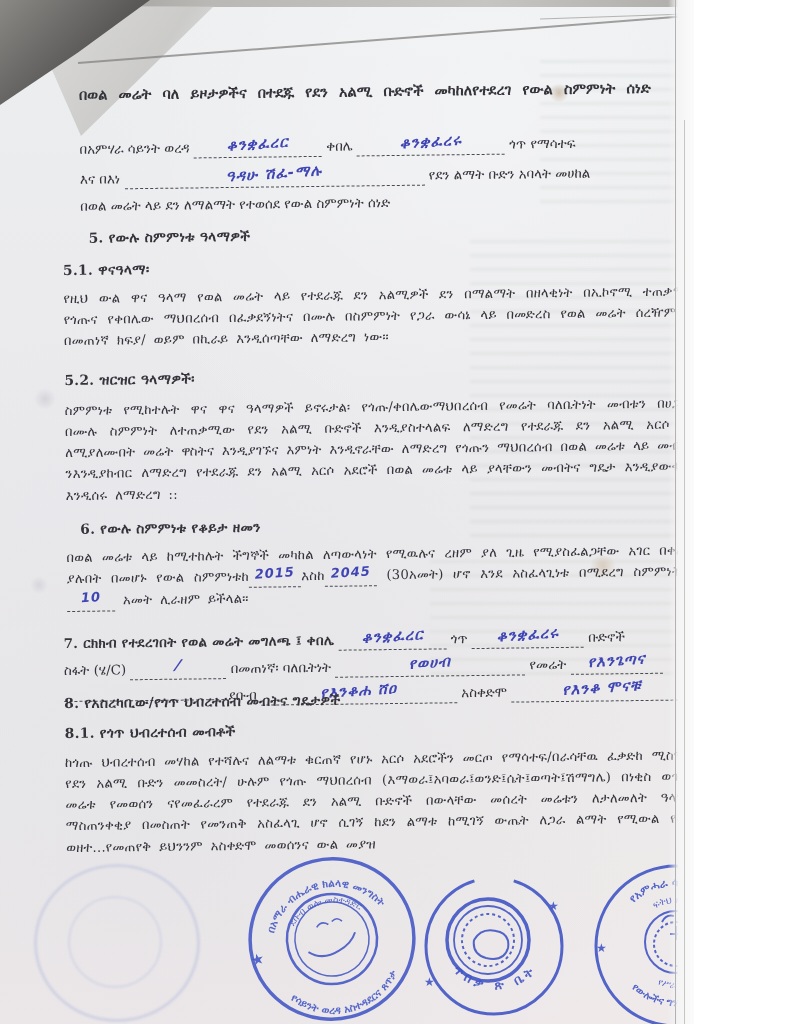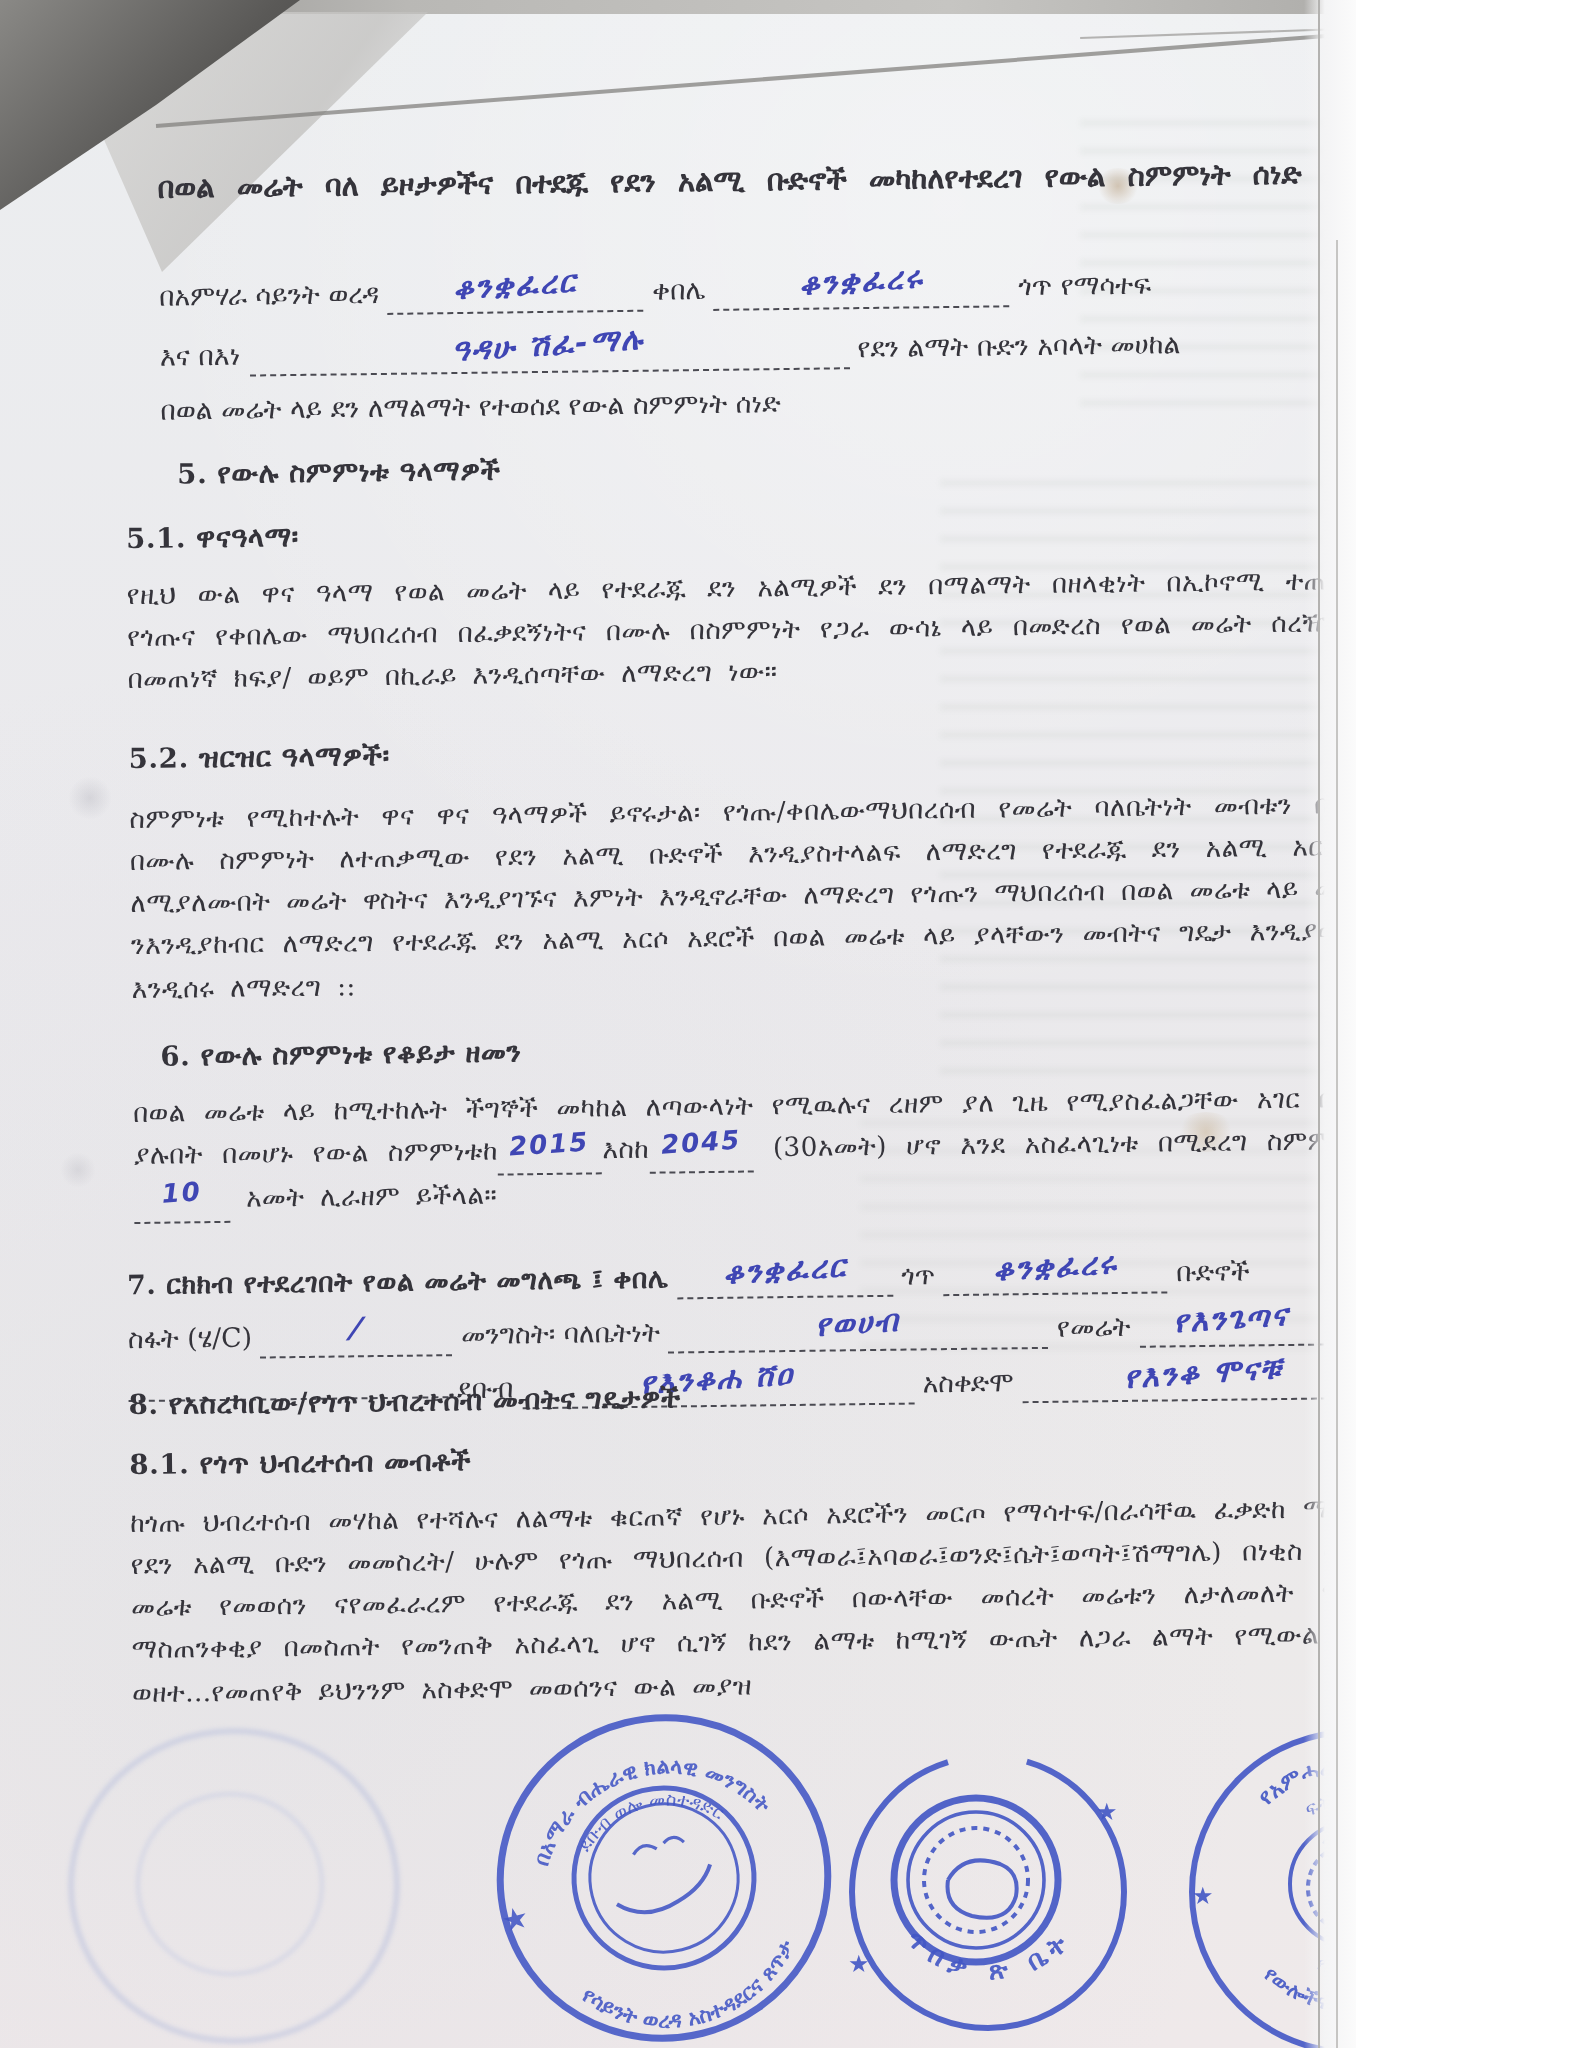--- a/index.html
+++ b/index.html
@@ -1,21 +1,21 @@
 <!DOCTYPE html>
 <html><head>
 <meta charset="utf-8">
 <style>
   html,body{margin:0;padding:0;}
   .scan{position:relative;width:678px;height:1024px;overflow:hidden;
     background:
       radial-gradient(circle at 70% 10%, rgba(255,255,255,.35), rgba(255,255,255,0) 40%),
       radial-gradient(circle at 20% 80%, rgba(210,212,222,.25), rgba(255,255,255,0) 50%),
       linear-gradient(180deg,#eceef0 0%,#eae9ec 45%,#eceaea 80%,#efe9ea 100%);
-    font-family:"DejaVu Serif","Liberation Serif",serif;color:#35343b;}
+    font-family:"DejaVu Serif","Liberation Serif",serif;color:#35343b;padding-left:16px;}
   
   .top-band{position:absolute;left:0;top:0;width:100%;height:7px;
     background:linear-gradient(90deg,#8f8e8c,#b9b8b5 30%,#c6c5c2 70%,#aeadaa);}
   .fold-dark{position:absolute;left:0;top:0;width:150px;height:105px;
     background:linear-gradient(135deg,#8a8986 0%,#5a5957 55%,#3f3e3c 100%);
     clip-path:polygon(0 0,100% 0,52% 50%,0 100%);}
   .fold-curl{position:absolute;left:24px;top:6px;width:190px;height:130px;
     background:linear-gradient(125deg,#d9d8d6 0%,#c3c2c0 60%,rgba(236,238,240,0) 100%);
     clip-path:polygon(0 0,100% 0,30% 100%);opacity:.8;}
   .crease{position:absolute;left:78px;top:62px;width:730px;height:2px;background:#83827f;
@@ -115,21 +115,21 @@
       <div class="s7row">
         <span class="h" style="font-size:13.4px;">7. ርክክብ የተደረገበት የወል መሬት መግለጫ ፤ ቀበሌ</span>
         <span class="blank" style="width:108px;"><span class="hw">ቆንቋፈረር</span></span>
         <span>ጎጥ</span>
         <span class="blank" style="width:112px;"><span class="hw">ቆንቋፈረሩ</span></span>
         <span>ቡድኖች</span>
       </div>
       <div class="s7row">
         <span>ስፋት (ሄ/C)</span>
         <span class="blank" style="width:96px;"><span class="hw">⁄</span></span>
-        <span>መንግስት፡</span>
+        <span>በመጠነኛ፡</span>
         <span>ባለቤትነት</span>
         <span class="blank" style="width:190px;"><span class="hw">የወሀብ</span></span>
         <span>የመሬት</span>
         <span class="blank" style="width:92px;"><span class="hw">የእንጌጣና</span></span>
       </div>
       <div class="s7row">
         <span class="blank" style="width:160px;"></span>
         <span>ደቡብ</span>
         <span class="blank" style="width:196px;"><span class="hw">የእንቆሐ ሸዐ</span></span>
         <span>አስቀድሞ</span>

